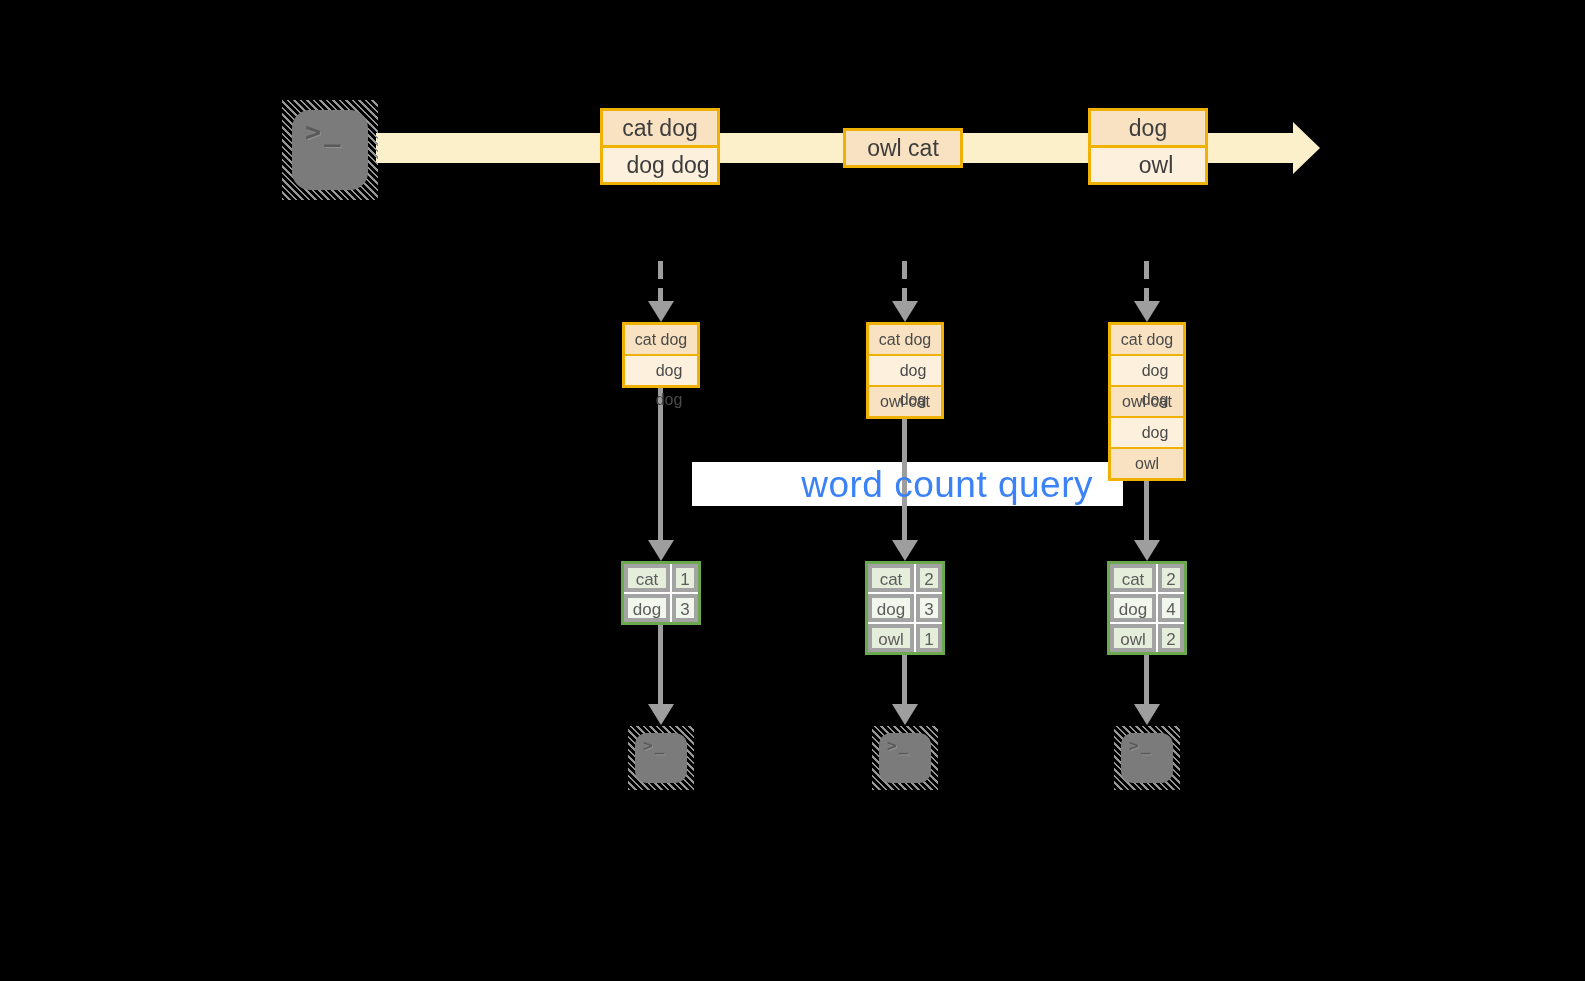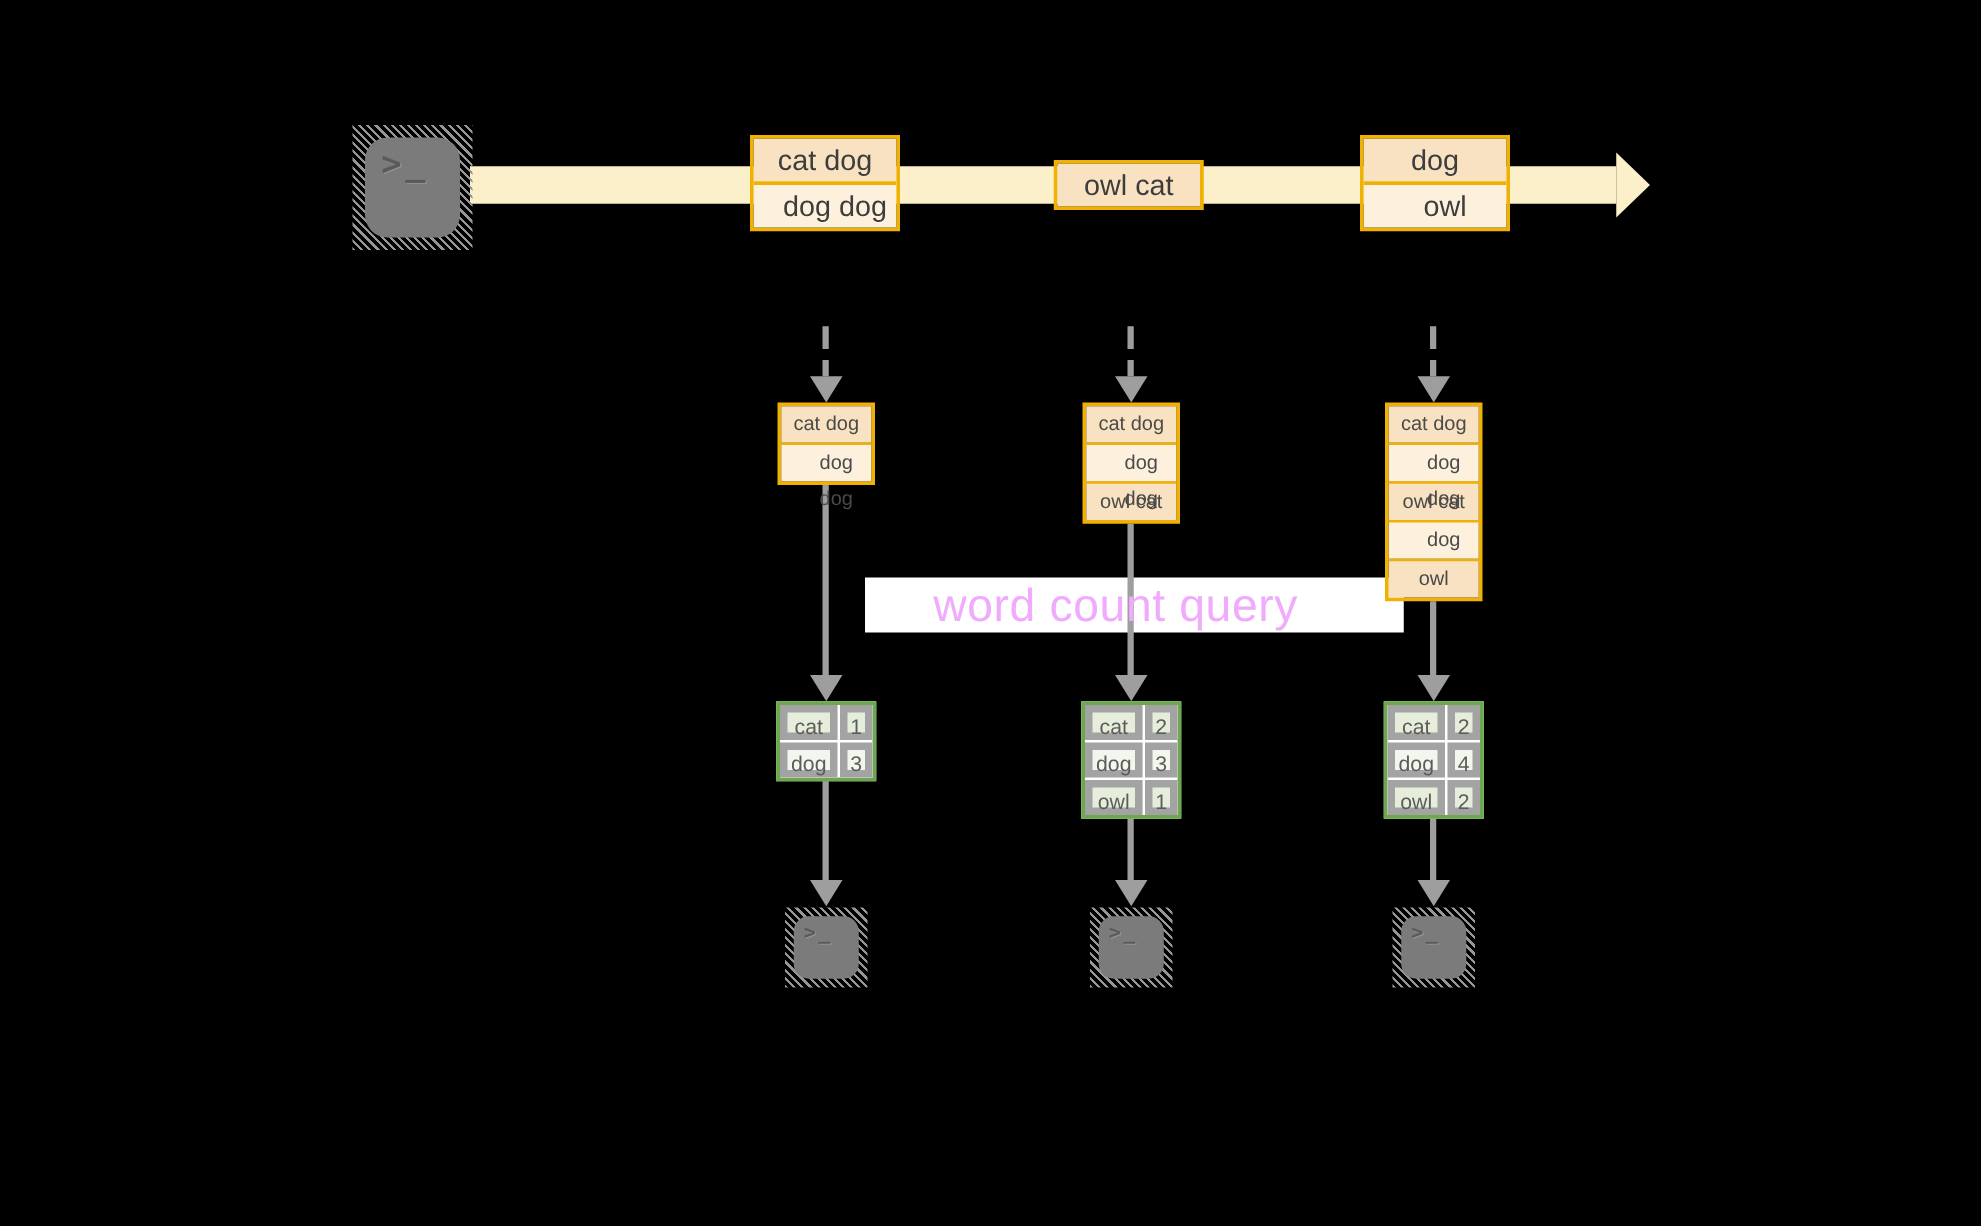--- a/index.html
+++ b/index.html
@@ -40,35 +40,35 @@
 
   
   .stack{position:absolute;top:322px;width:78px;border:3px solid #efb104;box-sizing:border-box;z-index:6;}
   .stack .srow{height:29px;line-height:29px;text-align:center;font-size:16px;color:#4a4a4a;}
   .stack .srow + .srow{border-top:2px solid #efb104;}
   .s1{left:622px;} .s2{left:866px;} .s3{left:1108px;}
 
   
   .qband{position:absolute;left:692px;top:462px;width:431px;height:44px;background:#ffffff;z-index:4;}
   .qtitle{position:absolute;left:692px;top:462px;width:431px;height:60px;line-height:45px;z-index:7;
-          text-align:center;padding-right:30px;box-sizing:border-box;
-          font-size:37px;font-weight:300;color:#f0abfc;letter-spacing:0.5px;}
+          text-align:right;padding-right:30px;box-sizing:border-box;
+          font-size:37px;font-weight:300;color:#3b82f6;letter-spacing:0.5px;}
 
   
   .vline{position:absolute;width:5px;background:#9e9e9e;z-index:5;}
   .a1{left:658px;top:388px;height:153px;} .a2{left:902px;top:419px;height:122px;} .a3{left:1144px;top:481px;height:60px;}
   .th1{left:648px;top:540px;} .th2{left:892px;top:540px;} .th3{left:1134px;top:540px;}
   .r1{left:658px;top:625px;height:80px;} .r2{left:902px;top:655px;height:50px;} .r3{left:1144px;top:655px;height:50px;}
   .kh1{left:648px;top:704px;} .kh2{left:892px;top:704px;} .kh3{left:1134px;top:704px;}
 
   
   .wtable{position:absolute;top:561px;background:#fff;border:3px solid #6ca94e;box-sizing:border-box;
           display:grid;grid-template-columns:46px 26px;gap:2px;z-index:6;}
   .t1{left:621px;} .t2{left:865px;} .t3{left:1107px;}
-  .cell{border:6px solid #a3a3a3;box-sizing:border-box;height:28px;line-height:23px;
+  .cell{border:4px solid #a3a3a3;box-sizing:border-box;height:28px;line-height:23px;
         text-align:center;font-size:17px;color:#5c5c5c;}
   .g-light{background:#e5eeda;} .g-pale{background:#f2f7ed;}
 </style>
 </head>
 <body>
 
 <div class="canvas">
 
   <div class="stream-band"></div>
   <div class="stream-head"></div>

